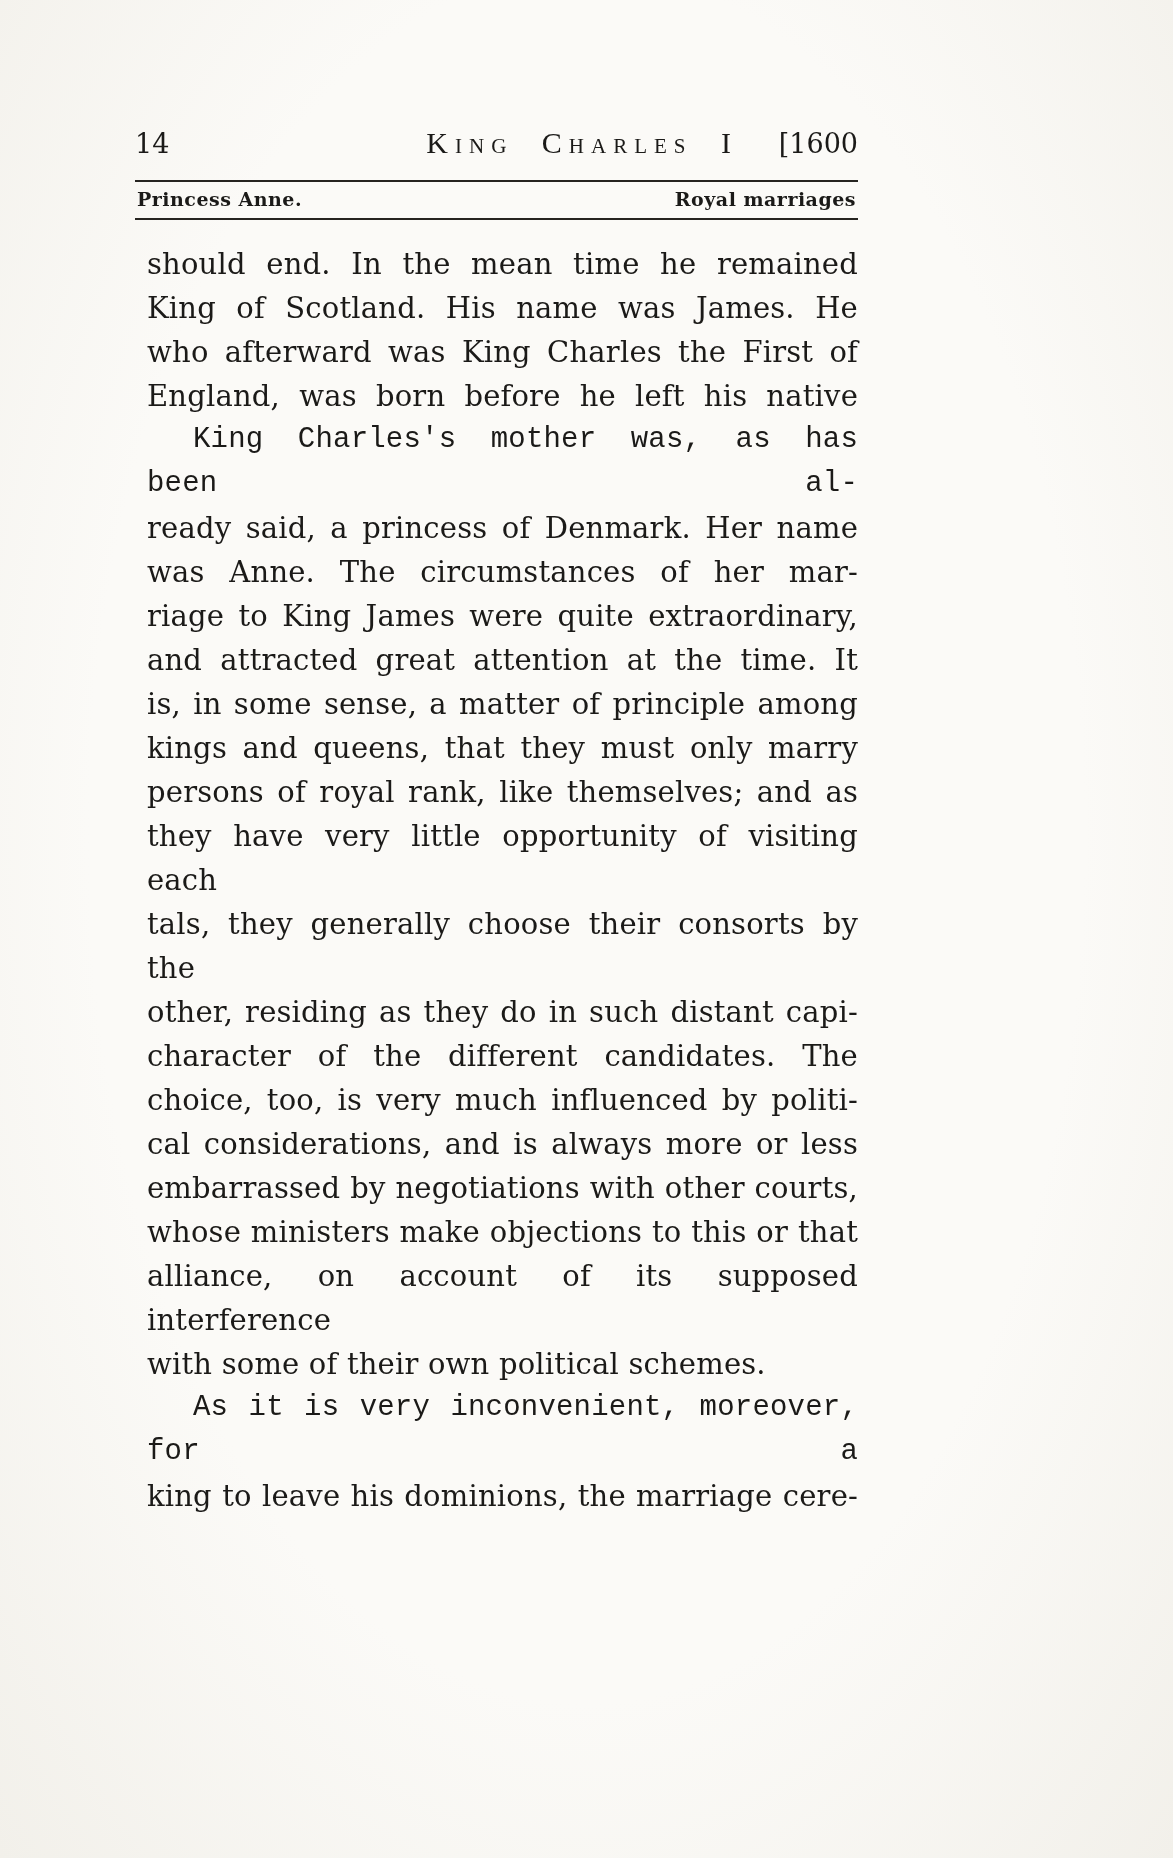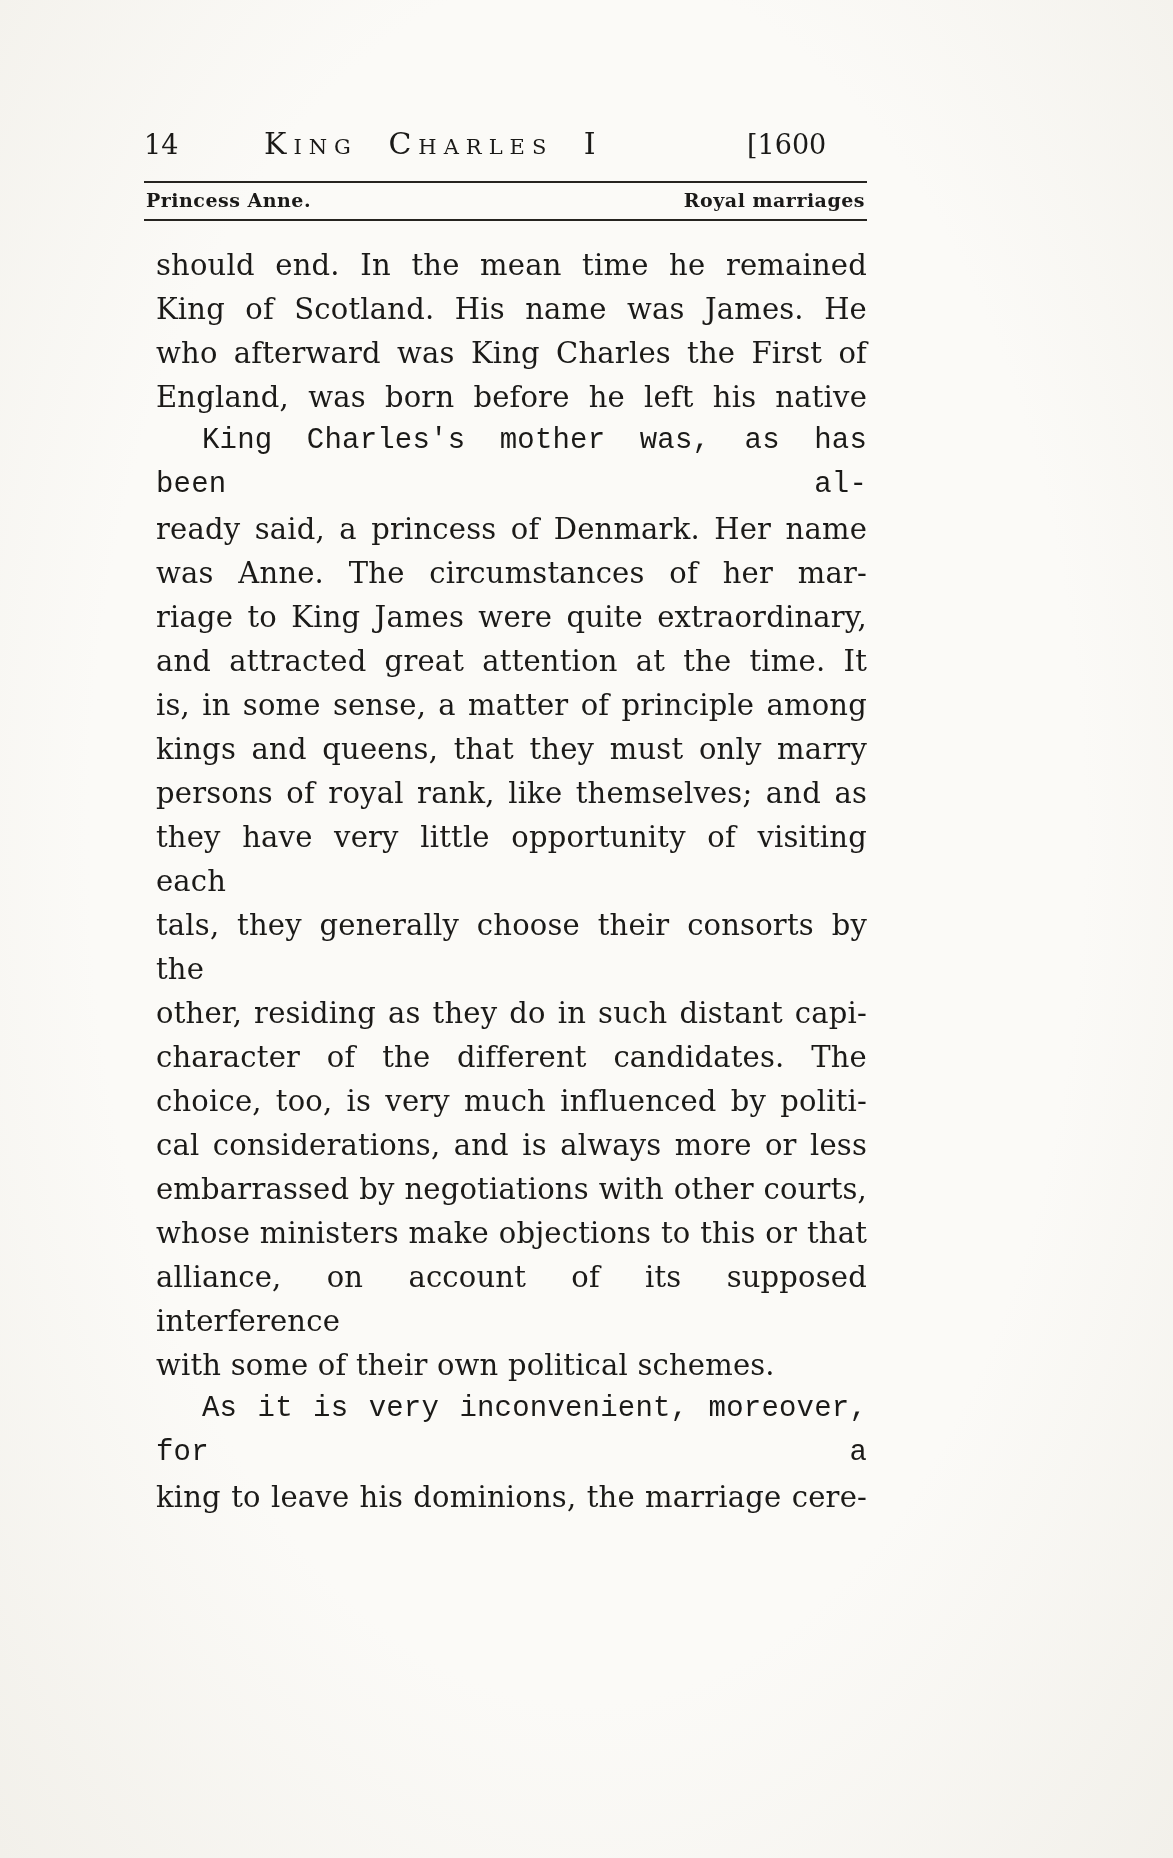--- a/index.html
+++ b/index.html
@@ -13,45 +13,46 @@
     height: 1858px;
     margin: 0 auto;
     background: #f9f8f4;
     background-image: radial-gradient(ellipse at 50% 45%, #fbfaf7 60%, #f2f0ea 100%);
     font-family: "DejaVu Serif", "Liberation Serif", serif;
     color: #1b1a18;
     overflow: hidden;
   }
   .content {
     position: absolute;
-    left: 144px;
+    left: 135px;
     top: 126px;
     width: 723px;
   }
   .header-row {
     display: flex;
     justify-content: space-between;
     align-items: baseline;
   }
   .page-number {
     font-size: 27px;
     width: 120px;
   }
   .chapter-title {
     font-size: 30px;
     font-variant: small-caps;
     letter-spacing: 7px;
     word-spacing: 14px;
-    text-align: left;
+    text-align: right;
     flex: 1;
+    font-family: Liberation Serif, serif;
   }
   .date-marker {
     font-size: 27px;
     width: 120px;
-    text-align: left;
+    text-align: right;
   }
   .rule {
     border-top: 2px solid #262420;
     height: 0;
   }
   .rule.top { margin-top: 20px; }
   .rule.bottom { margin-top: 6px; }
   .running-heads {
     display: flex;
     justify-content: space-between;

